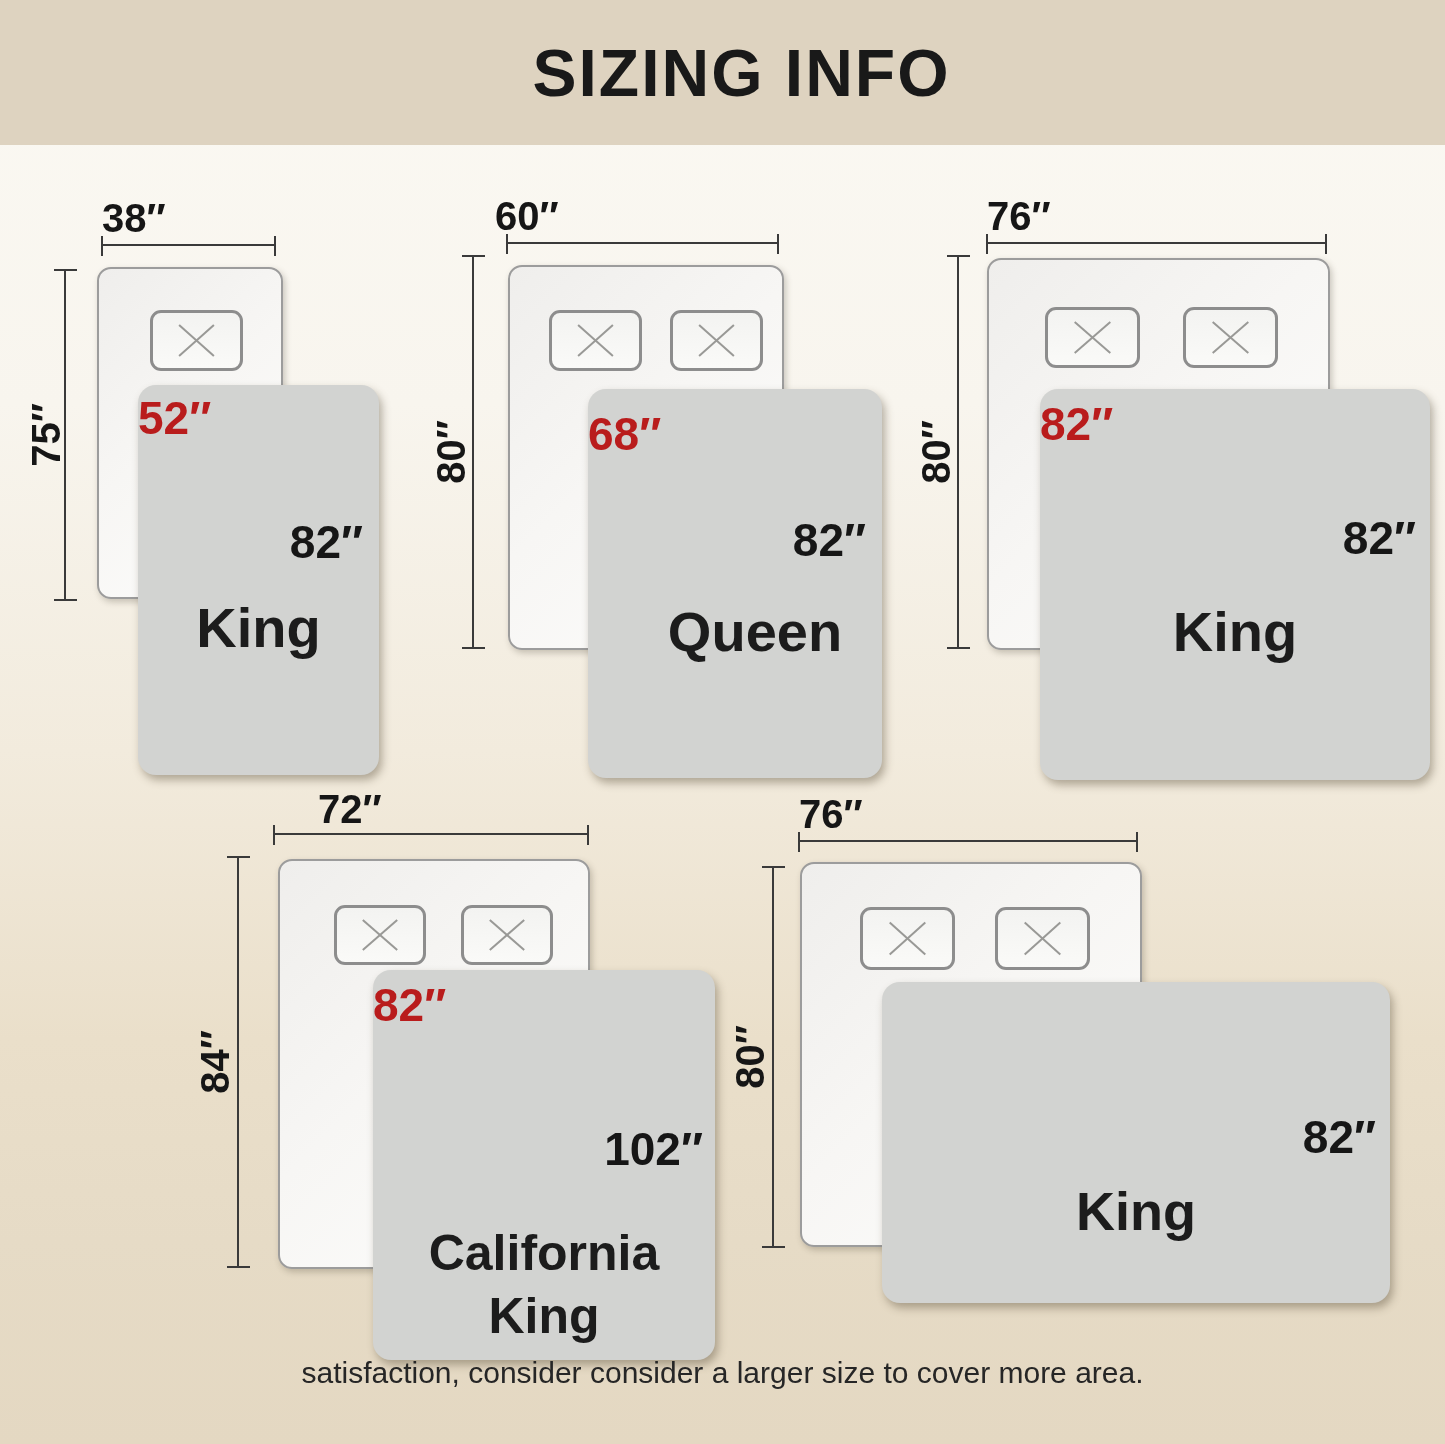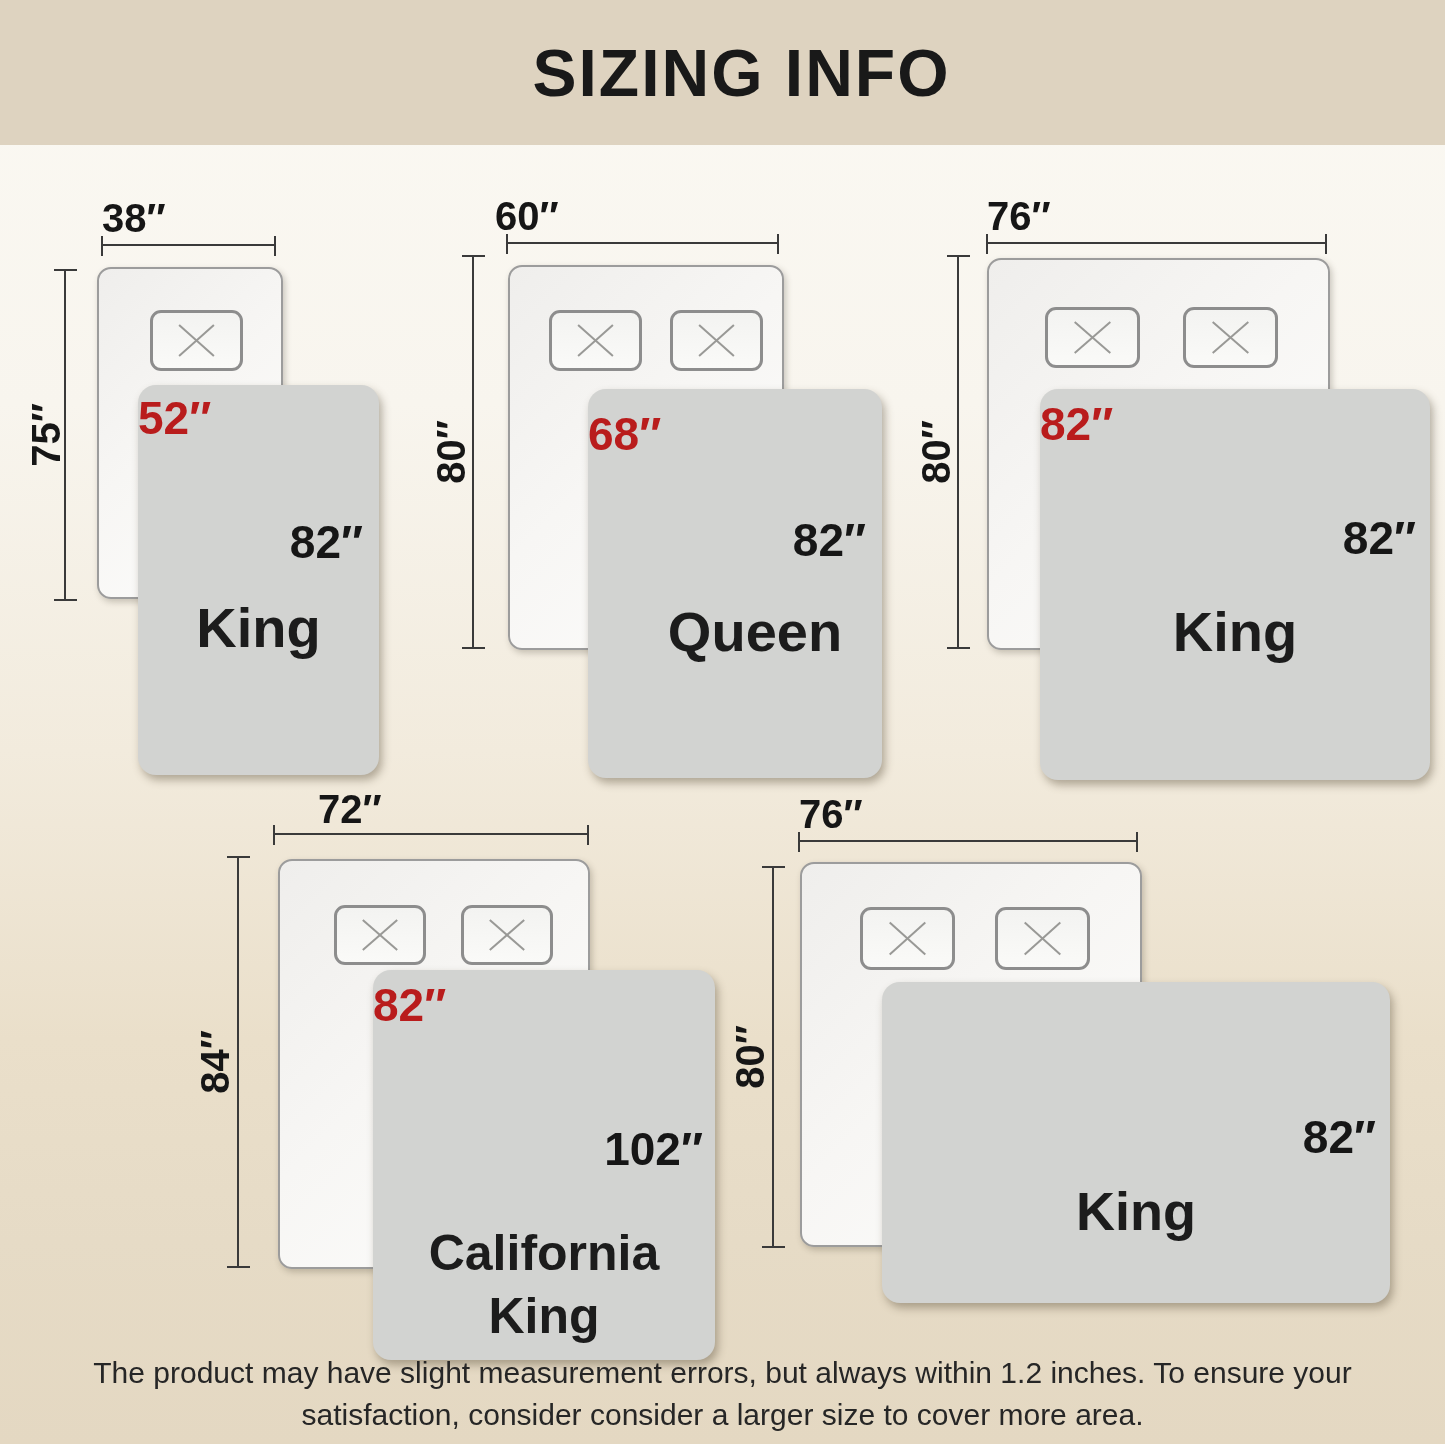--- a/index.html
+++ b/index.html
@@ -275,15 +275,14 @@
   </div>
   <div class="blanket">
     <div class="b-right">82″</div>
     <div class="b-name">
       <div>King</div>
     </div>
   </div>
 </div>
 
 <div class="footer">
-  <div>The product may have slight measurement errors, but always within 1.2 inches. To ensure your</div>
   <div>satisfaction, consider consider a larger size to cover more area.</div>
 </div>
 
 </body></html>

